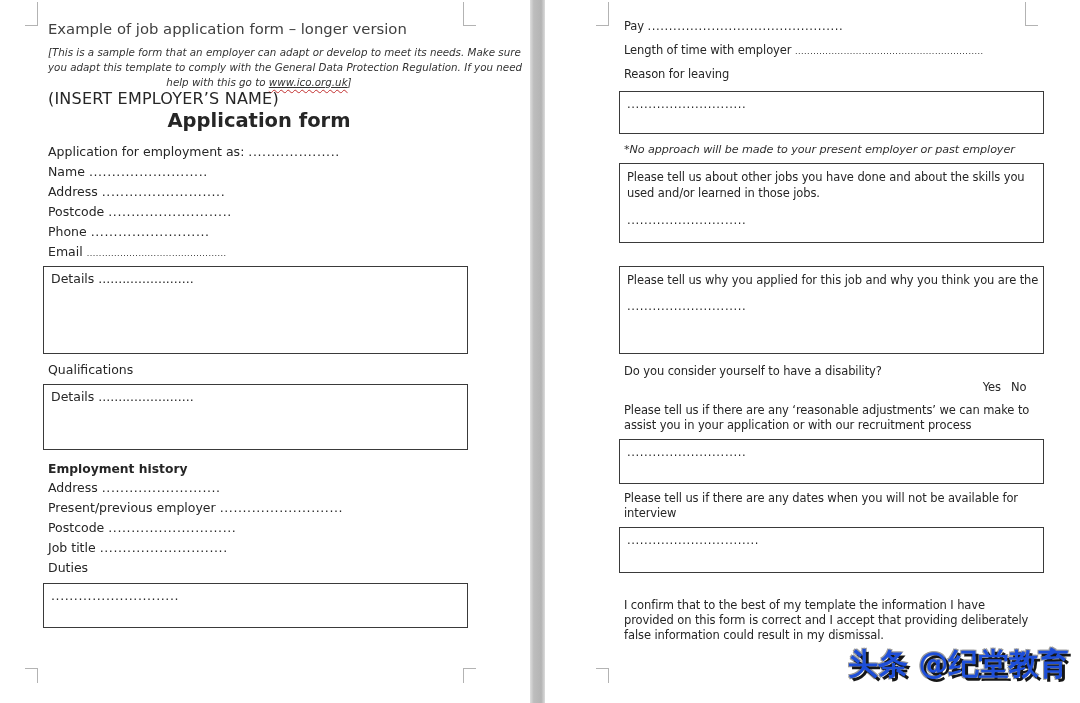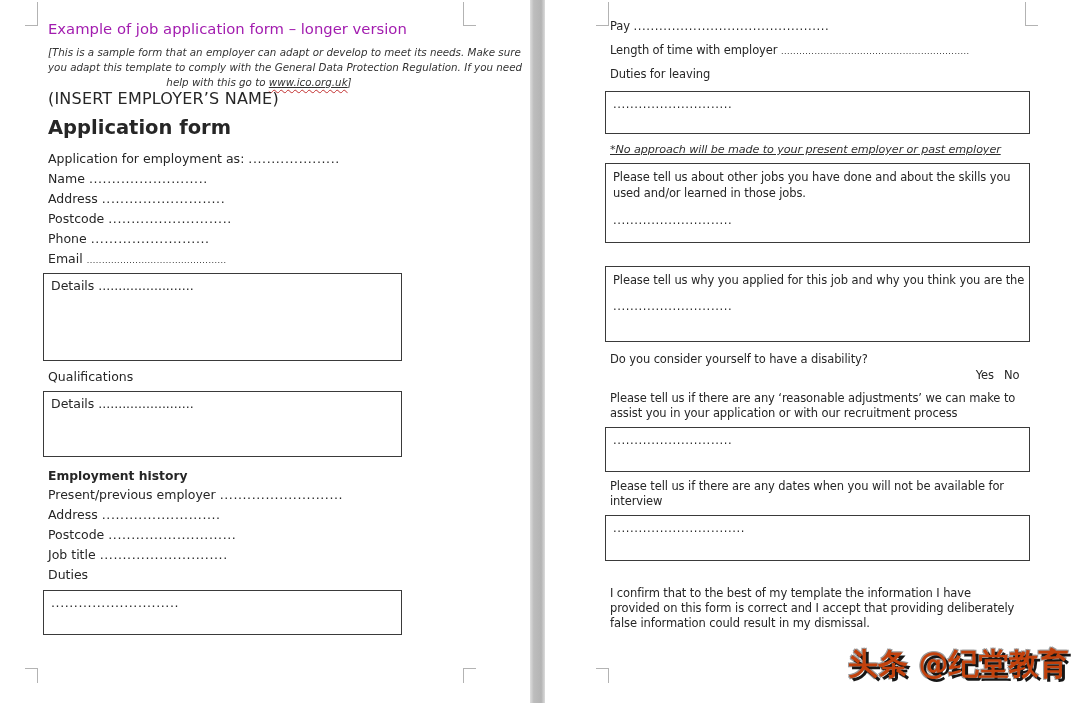--- a/index.html
+++ b/index.html
@@ -15,61 +15,61 @@
     background:linear-gradient(90deg,#dedede 0%,#bdbdbd 25%,#b4b4b4 75%,#dcdcdc 100%);}
   
   .cm{position:absolute;width:12px;height:23px;}
   .cm-tl{border-right:1px solid #b3b3b3;border-bottom:1px solid #b3b3b3;}
   .cm-tr{border-left:1px solid #b3b3b3;border-bottom:1px solid #b3b3b3;}
   .cm-bl{border-right:1px solid #b3b3b3;border-top:1px solid #b3b3b3;height:14px;}
   .cm-br{border-left:1px solid #b3b3b3;border-top:1px solid #b3b3b3;height:14px;}
 
   
   .content1{padding:20px 60px 0 48px;font-size:12.5px;}
-  .doc-title{font-size:14.8px;color:#a21caf;white-space:nowrap;}
+  .doc-title{font-size:14.8px;color:#404040;white-space:nowrap;}
   .intro{margin-top:8px;font-style:italic;font-size:10.3px;line-height:14.8px;color:#333;}
   .intro .ln{display:block;white-space:nowrap;text-align:center;}
   .link{color:#333;text-decoration:underline;cursor:pointer;}
   .wavy{text-decoration:underline wavy #c23030;text-decoration-thickness:1px;text-underline-offset:2.5px;}
   .insert-name{font-size:16px;letter-spacing:.2px;white-space:nowrap;}
-  .form-heading{margin:8px 0 0 0;font-size:19.5px;font-weight:bold;white-space:nowrap;}
+  .form-heading{margin:1px 0 0 0;font-size:19.5px;font-weight:bold;white-space:nowrap;text-align:center;}
   .row{height:20px;line-height:20px;white-space:nowrap;}
   .mt10{margin-top:10px;}
   .mt6{margin-top:6px;}
   .dots{letter-spacing:.6px;}
   .smalldots{font-size:8px;letter-spacing:.5px;}
   .sec-heading{margin-top:11px;height:17px;line-height:17px;font-weight:bold;font-size:12.3px;white-space:nowrap;}
-  .box{border:1.5px solid #3a3a3a;margin-left:-5px;width:359px;box-sizing:border-box;
+  .box{border:1.5px solid #3a3a3a;margin-left:-5px;width:425px;box-sizing:border-box;
     padding:4px 7px;font-size:12.5px;background:#fff;}
   .box-edu{margin-top:4px;height:88px;}
   .box-qual{margin-top:4px;height:66px;}
   .box-duties{margin-top:5px;height:45px;}
 
   
-  .content2{padding:16px 0 0 65px;font-size:11.5px;letter-spacing:-.1px;}
+  .content2{padding:16px 0 0 65px;font-size:11.5px;letter-spacing:-.1px;margin-left:14px;}
   .p2row{height:21px;line-height:21px;white-space:nowrap;}
   .mt3{margin-top:3px;}
   .box2{border:1.5px solid #3a3a3a;width:425px;margin-left:-5px;box-sizing:border-box;
     padding:5px 7px;background:#fff;}
   .box-reason{margin-top:6px;height:43px;}
-  .note{margin-top:8px;font-style:italic;font-size:11.2px;line-height:15.5px;color:#2e2e2e;text-decoration:underline;}
+  .note{margin-top:8px;font-style:italic;font-size:11.2px;line-height:15.5px;color:#2e2e2e;}
   .note .ln,.prompt .ln,.plain .ln{display:block;white-space:nowrap;}
   .prompt .ln{line-height:16.5px;}
   .box-other{margin-top:5px;height:80px;}
-  .box-why{margin-top:23px;height:76px;}
+  .box-why{margin-top:23px;height:88px;}
   .dots-line{display:block;margin-top:11px;letter-spacing:.6px;}
   .dots-top{display:block;letter-spacing:.6px;}
   .disability{margin-top:9px;height:16px;line-height:16px;white-space:nowrap;}
   .yesno{height:17px;line-height:17px;padding-left:315px;white-space:nowrap;text-align:center;}
   .yesno .opt{margin-right:10px;cursor:pointer;}
   .plain{margin-top:7px;line-height:15.5px;}
   .box-adjust{margin-top:5px;height:45px;}
   .box-dates{margin-top:5px;height:46px;}
   .confirm{margin-top:25px;line-height:15px;}
-  .watermark{position:absolute;left:303px;top:644px;font-size:30px;font-weight:bold;color:#c2410c;
+  .watermark{position:absolute;left:303px;top:644px;font-size:30px;font-weight:bold;color:#1d4ed8;
     white-space:nowrap;font-family:"DejaVu Sans",sans-serif;
     text-shadow:3px 3px 0 #161616,-1px -1px 0 #9a9a9a,1px -1px 0 #9a9a9a,-1px 1px 0 #9a9a9a;}
 </style>
 </head>
 <body>
 
 <div class="canvas">
 
   <div class="page page1">
     <div class="cm cm-tl" style="left:25px;top:2px;"></div>
@@ -118,26 +118,26 @@
         <span>Details ........................</span>
       </div>
 
       <div class="row mt6">Qualifications</div>
       <div class="box box-qual">
         <span>Details ........................</span>
       </div>
 
       <div class="sec-heading">Employment history</div>
       <div class="row">
+        <span>Address</span>
+        <span class="dots">..........................</span>
+      </div>
+      <div class="row">
         <span>Present/previous employer</span>
         <span class="dots">...........................</span>
-      </div>
-      <div class="row">
-        <span>Address</span>
-        <span class="dots">..........................</span>
       </div>
       <div class="row">
         <span>Postcode</span>
         <span class="dots">............................</span>
       </div>
       <div class="row">
         <span>Job title</span>
         <span class="dots">............................</span>
       </div>
       <div class="row">Duties</div>
@@ -156,21 +156,21 @@
 
     <div class="content2">
       <div class="p2row">
         <span>Pay</span>
         <span class="dots">..............................................</span>
       </div>
       <div class="p2row mt3">
         <span>Length of time with employer</span>
         <span class="smalldots">..............................................................</span>
       </div>
-      <div class="p2row mt3">Duties for leaving</div>
+      <div class="p2row mt3">Reason for leaving</div>
 
       <div class="box2 box-reason">
         <span class="dots-top">............................</span>
       </div>
 
       <div class="note">
         <span class="ln">*No approach will be made to your present employer or past employer</span>
       </div>
 
       <div class="box2 box-other prompt">

